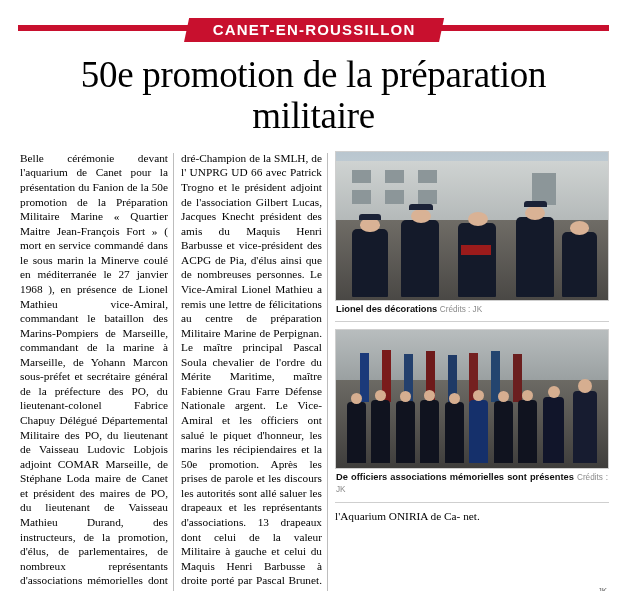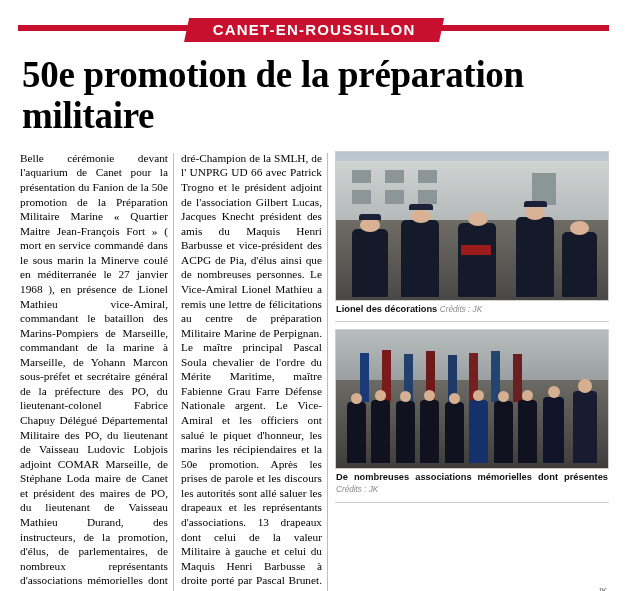--- a/index.html
+++ b/index.html
@@ -49,23 +49,23 @@
     transform: skewX(12deg);
     color: #ffffff;
     font-family: "Liberation Sans", sans-serif;
     font-weight: bold;
     font-size: 15px;
     letter-spacing: 1.2px;
   }
 
   
   .headline {
-    text-align: left;
+    text-align: center;
     font-family: "Liberation Serif", serif;
-    font-weight: bold;
+    font-weight: normal;
     font-size: 37px;
     line-height: 1.12;
     margin: 8px 0 0 0;
     padding: 0 4px;
     letter-spacing: -0.3px;
   }
 
   
   .columns {
     position: relative;
@@ -116,21 +116,20 @@
     font-weight: bold;
     color: #111;
     padding: 3px 1px 6px 1px;
     border-bottom: 1px solid #cfcfcf;
     line-height: 1.25;
   }
   .caption .credit {
     font-weight: normal;
     color: #8a8a8a;
     font-size: 8.2px;
-    font-style: italic;
   }
 
   
   .ph1-sky   { position:absolute; left:0; top:0; width:100%; height:46%; background:linear-gradient(#b9c6cf,#d6dde1); }
   .ph1-bldg  { position:absolute; left:0; top:6%; width:100%; height:42%; background:linear-gradient(#cfd3d2,#b3b8b8); }
   .ph1-win   { position:absolute; background:#8c9699; }
   .ph1-ground{ position:absolute; left:0; bottom:0; width:100%; height:54%; background:linear-gradient(#6f6c66,#4a4845); }
   .ph1-fig   { position:absolute; bottom:2%; background:#141a2a; border-radius:5px 5px 1px 1px; }
   .ph1-head  { position:absolute; background:#d9b295; border-radius:50%; }
   .ph1-cap   { position:absolute; background:#1b2237; border-radius:3px 3px 0 0; }
@@ -245,22 +244,23 @@
         <div class="ph2-fig" style="left:58%;width:7%;height:45%;"></div>
         <div class="ph2-head" style="left:59.5%;bottom:48%;width:4%;height:8%;"></div>
         <div class="ph2-fig" style="left:67%;width:7%;height:46%;"></div>
         <div class="ph2-head" style="left:68.5%;bottom:49%;width:4%;height:8%;"></div>
         <div class="ph2-fig" style="left:76%;width:8%;height:48%;background:#11152a;"></div>
         <div class="ph2-head" style="left:78%;bottom:51%;width:4.5%;height:9%;"></div>
         <div class="ph2-fig" style="left:87%;width:9%;height:52%;background:#171c30;"></div>
         <div class="ph2-head" style="left:89%;bottom:55%;width:5%;height:10%;"></div>
       </div>
       <div class="caption">
-        <span>De nombreuses associations mémorielles dont présentes</span>
+        <span>De officiers associations mémorielles sont présentes</span>
         <span class="credit">Crédits : JK</span>
       </div>
 
+      <p class="tail">l'Aquarium  ONIRIA de Ca-      net.</p>
     </div>
 
   </div>
 
   <div class="footer-mark">JK</div>
 </div>
 
 </body></html>

